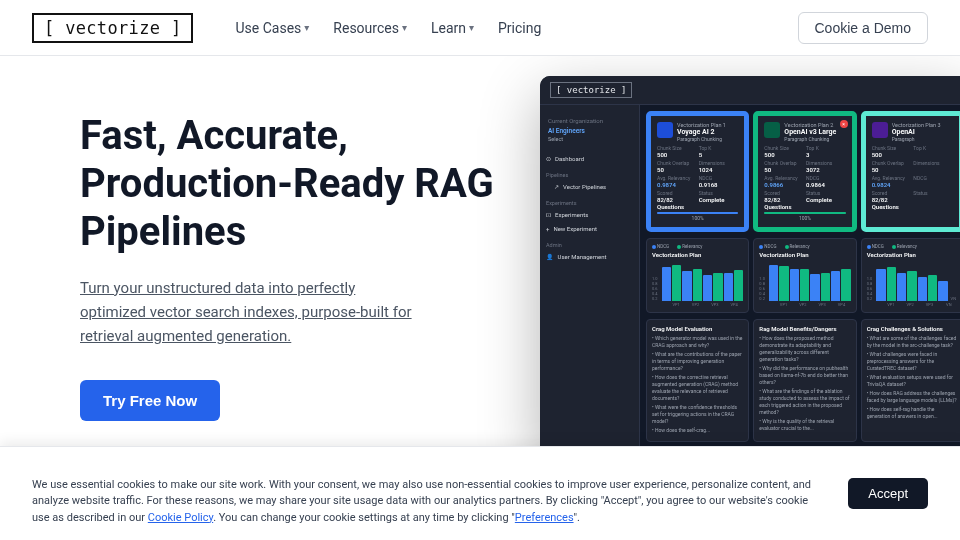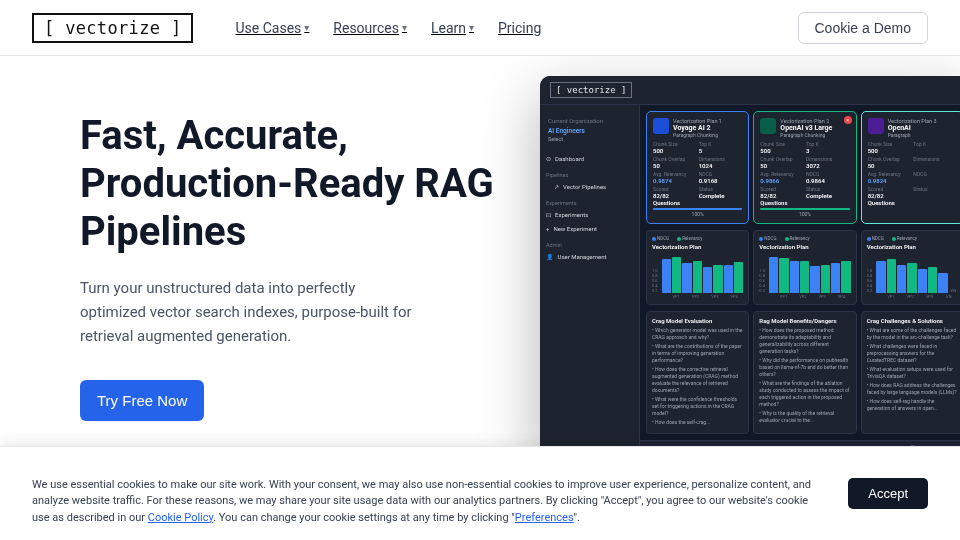--- a/index.html
+++ b/index.html
@@ -7,21 +7,21 @@
 
     
     nav {
       display: flex; align-items: center; padding: 0 32px; height: 56px;
       border-bottom: 1px solid #e5e7eb; background: #fff; position: relative; z-index: 10;
     }
     .nav-logo {
       font-size: 17px; font-weight: 500; color: #111; letter-spacing: 0.02em;
       border: 2px solid #111; padding: 3px 10px; margin-right: 32px; font-family: monospace;
     }
-    .nav-links { display: flex; gap: 4px; flex: 1; text-decoration: underline; }
+    .nav-links { display: flex; gap: 4px; flex: 1; }
     .nav-link {
       display: flex; align-items: center; gap: 3px; padding: 6px 10px;
       font-size: 14px; color: #374151; cursor: pointer; border-radius: 4px;
     }
     .chevron { font-size: 10px; color: #6b7280; }
     .nav-actions { display: flex; gap: 10px; align-items: center; }
     .btn-demo {
       padding: 7px 16px; border: 1px solid #d1d5db; border-radius: 6px;
       font-size: 14px; color: #374151; cursor: pointer; background: #fff;
     }
@@ -39,24 +39,25 @@
       flex: 0 0 460px; display: flex; flex-direction: column;
       justify-content: center; padding-right: 40px;
     }
     .hero-title {
       font-size: 40px; font-weight: 700; color: #111827; line-height: 1.2;
       margin-bottom: 20px;
     }
     .hero-subtitle {
       font-size: 15px; color: #4b5563; line-height: 1.6; margin-bottom: 32px;
       max-width: 340px;
+      text-decoration: underline;
     }
     .btn-try {
-      display: inline-block; padding: 12px 17px; background: #2563eb;
-      color: #fff; border-radius: 6px; font-size: 15px; font-weight: 400;
+      display: inline-block; padding: 12px 23px; background: #2563eb;
+      color: #fff; border-radius: 6px; font-size: 15px; font-weight: 700;
       cursor: pointer; border: none; width: fit-content;
     }
 
     
     .hero-right {
       flex: 1; position: relative; display: flex; align-items: center;
     }
     .dashboard-preview {
       position: absolute; left: 0; top: 20px;
       width: 430px; height: 380px;
@@ -92,21 +93,21 @@
 
     
     .dash-main { flex: 1; overflow: hidden; background: #111827; }
 
     
     .plan-cards {
       display: flex; gap: 4px; padding: 6px; background: #111827;
     }
     .plan-card {
       flex: 1; background: #1e2330; border-radius: 5px; padding: 6px;
-      border: 1px solid #5eead4; position: relative;
+      border: 5px solid #5eead4; position: relative;
     }
     .plan-card.highlighted { border-color: #3b82f6; }
     .plan-card.highlighted2 { border-color: #10b981; }
     .plan-title-row { display: flex; align-items: flex-start; gap: 4px; margin-bottom: 3px; }
     .plan-icon { width: 16px; height: 16px; border-radius: 3px; flex-shrink: 0; }
     .plan-icon.blue { background: #1d4ed8; }
     .plan-icon.green { background: #065f46; }
     .plan-icon.purple { background: #4c1d95; }
     .plan-tag { font-size: 5.5px; color: #9ca3af; }
     .plan-name { font-size: 7px; font-weight: 700; color: #f9fafb; line-height: 1.2; }

